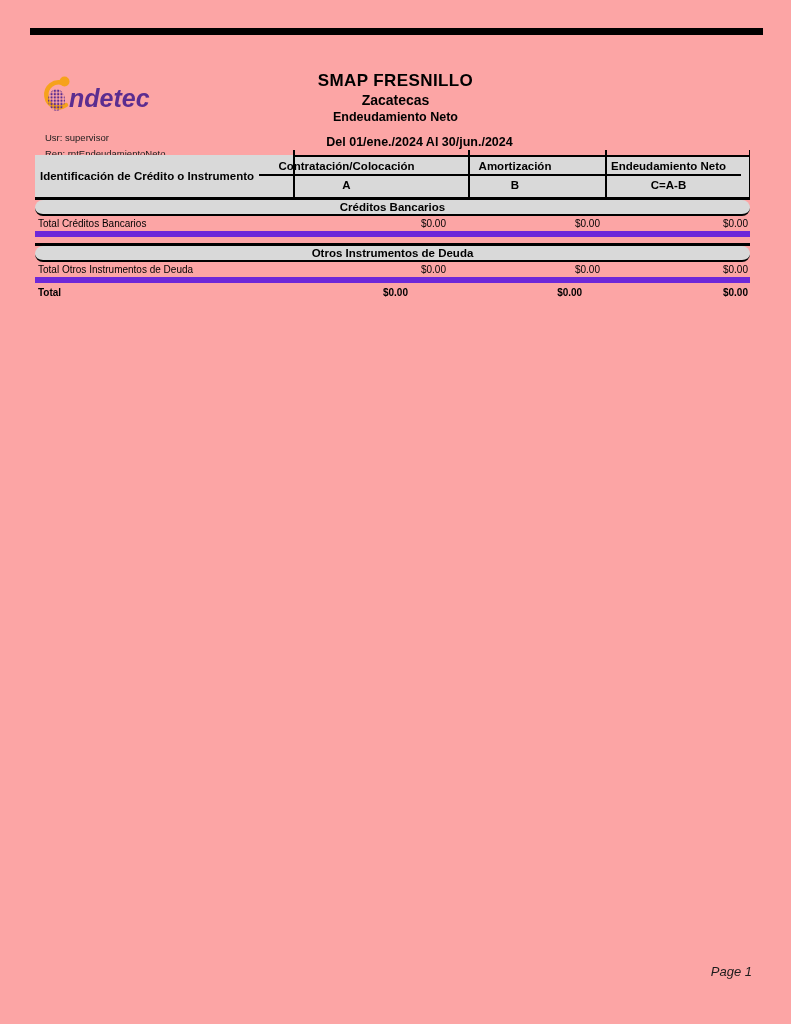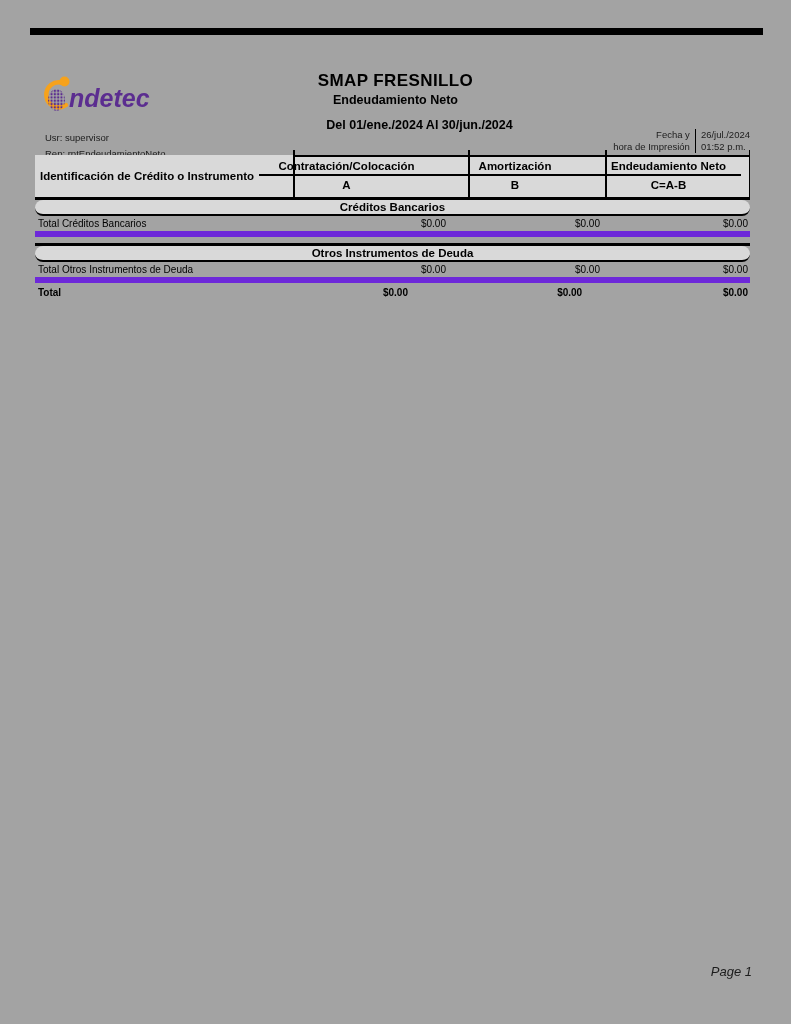--- a/index.html
+++ b/index.html
@@ -1,16 +1,16 @@
 <!DOCTYPE html>
 <html><head>
 <meta charset="utf-8">
 <style>
   html,body{margin:0;padding:0;background:#ffffff;}
-  .page{position:relative;width:791px;height:1024px;background:#a3a3a3;overflow:hidden;
+  .page{position:relative;width:791px;height:1024px;background:#fca5a5;overflow:hidden;
         font-family:"Liberation Sans",sans-serif;color:#000;}
   .top-bar{position:absolute;left:30px;top:28px;width:733px;height:7px;background:#000;}
 
   .logo{position:absolute;left:40px;top:76px;width:110px;height:42px;}
 
   .titles{position:absolute;left:0;top:71px;width:100%;text-align:center;line-height:1.15;}
   .t1{font-size:17px;font-weight:bold;letter-spacing:.4px;}
   .t2{font-size:14px;font-weight:bold;margin-top:1px;}
   .t3{font-size:12.5px;font-weight:bold;margin-top:2px;}
   .t4{font-size:12.5px;font-weight:bold;margin-top:11px;padding-left:48px;}
@@ -66,40 +66,30 @@
       </pattern>
     </defs>
     <path d="M 23 7 A 12.5 12.5 0 1 0 26 29" fill="none" stroke="#F6A21C" stroke-width="4.5" stroke-linecap="round"></path>
     <ellipse cx="16.5" cy="24" rx="8.5" ry="11" fill="url(#halftone)"></ellipse>
     <circle cx="24.5" cy="5.5" r="5" fill="#F6A21C"></circle>
     <text x="29" y="31" font-family="'Liberation Sans',sans-serif" font-style="italic" font-weight="bold" font-size="25" fill="#5B2D90">ndetec</text>
   </svg>
 
   <div class="titles">
     <div class="t1">SMAP FRESNILLO</div>
+    <div class="t2">Zacatecas</div>
     <div class="t3">Endeudamiento Neto</div>
     <div class="t4">Del 01/ene./2024 Al 30/jun./2024</div>
   </div>
 
   <div class="meta">
     <div class="mline">Usr: supervisor</div>
     <div class="mline">Rep: rptEndeudamientoNeto</div>
   </div>
 
-  <div class="printinfo">
-    <div class="pi-labels">
-      <div>Fecha y</div>
-      <div>hora de Impresión</div>
-    </div>
-    <div class="pi-divider"></div>
-    <div class="pi-values">
-      <div>26/jul./2024</div>
-      <div>01:52 p.m.</div>
-    </div>
-  </div>
 
   <div class="table">
 
     <div class="thead">
       <div class="hcol1">Identificación de Crédito o Instrumento</div>
       <div class="hcol hc2">
         <div class="htitle">Contratación/Colocación</div>
         <div class="hcode">A</div>
       </div>
       <div class="hcol hc3">

